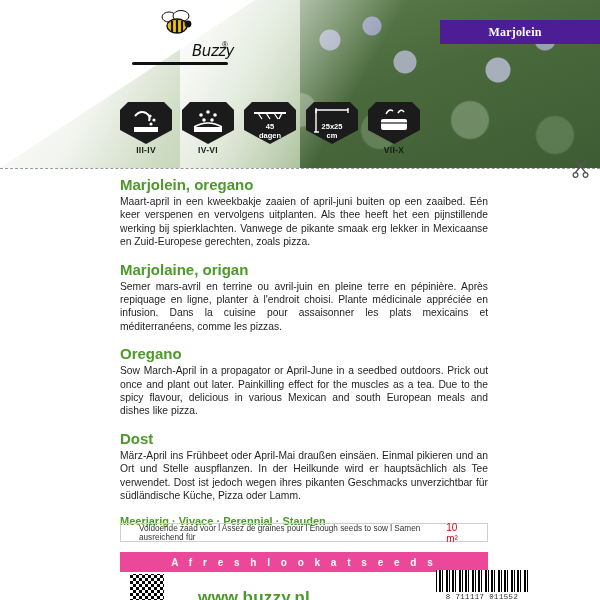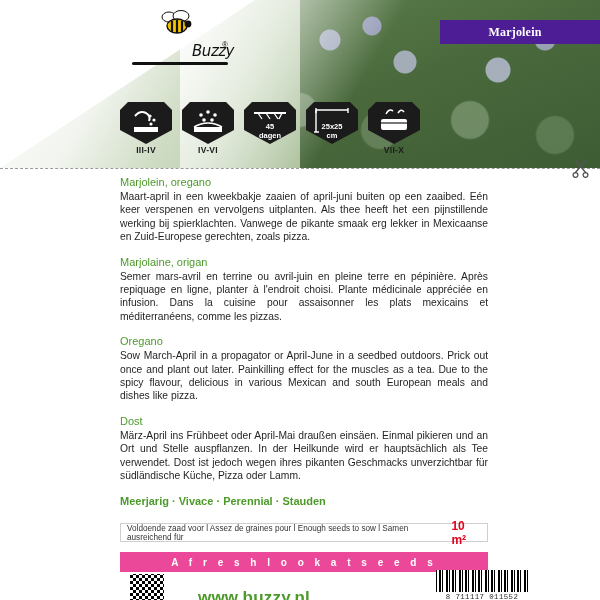--- a/index.html
+++ b/index.html
@@ -109,41 +109,41 @@
     position:absolute;left:0;top:20px;width:52px;text-align:center;
     font-size:7.5px;font-weight:bold;color:#ffffff;line-height:9px;
   }
   .picto svg{position:absolute;left:0;top:0;}
 
   
   .content{
     position:absolute;left:120px;top:176px;width:368px;
   }
   .lang-title{
-    color:#4c9a2a;font-weight:normal;font-size:11px;margin:0 0 2px 0;
+    color:#4c9a2a;font-weight:bold;font-size:15px;margin:0 0 2px 0;
   }
   .lang-body{
     font-size:10.3px;line-height:13.4px;color:#1f1f1f;margin:0 0 12px 0;
     text-align:justify;
   }
   .perennial{
     color:#4c9a2a;font-weight:bold;font-size:11px;margin-top:2px;
   }
 
   
   .qty-bar{
     position:absolute;left:120px;top:523px;width:368px;height:19px;
     border:1px solid #cfcfcf;
     box-sizing:border-box;
     display:flex;align-items:center;
-    padding:0 6px;
+    padding:0 18px;
     font-size:8.2px;color:#333;
   }
   .qty-bar .qty-val{
-    color:#e2001a;font-weight:bold;font-size:12px;margin-left:4px;
+    color:#e2001a;font-weight:normal;font-size:10px;margin-left:4px;
   }
 
   
   .fresh-bar{
     position:absolute;left:120px;top:552px;width:368px;height:20px;
     background:#ec4899;color:#fff;
     display:flex;align-items:center;justify-content:center;
     font-size:10px;font-weight:bold;letter-spacing:4px;
   }
 

